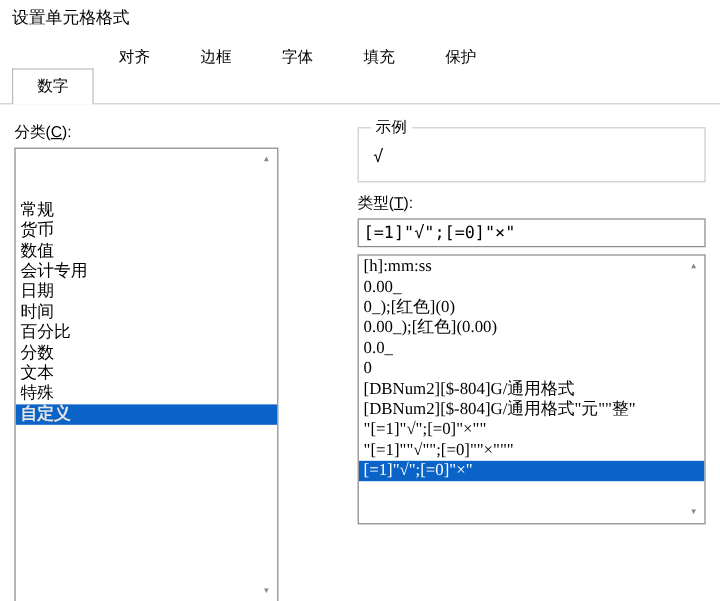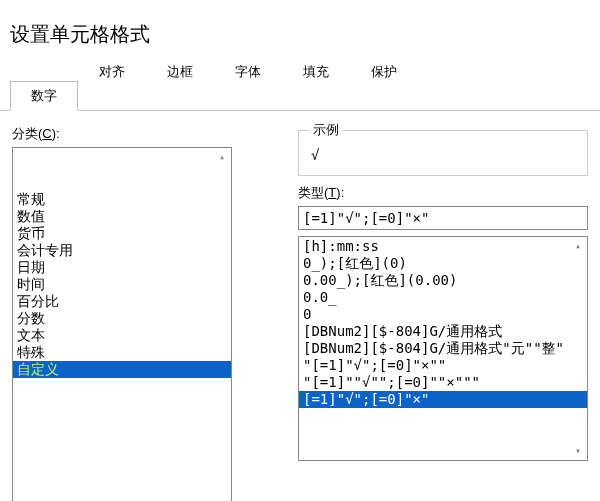--- a/index.html
+++ b/index.html
@@ -8,22 +8,22 @@
     padding: 0;
     font-family: "Microsoft YaHei", "SimSun", sans-serif;
     font-size: 13px;
     background: #fff;
     color: #000;
     width: 600px;
     height: 501px;
     overflow: hidden;
   }
   .title {
-    padding: 21px 10px 8px 10px;
-    font-size: 20px;
+    padding: 6px 10px 8px 10px;
+    font-size: 14px;
   }
   .tabs {
     display: flex;
     padding: 0 10px;
     border-bottom: 1px solid #ccc;
     gap: 0;
   }
   .tab {
     padding: 5px 20px;
     border: 1px solid transparent;
@@ -49,21 +49,21 @@
     border: 1px solid #888;
     height: 380px;
     overflow: hidden;
     position: relative;
     font-family: "SimSun", "宋体", monospace;
     font-size: 14px;
     line-height: 17px;
   }
   .listbox .items { padding: 1px 0; margin-top: 42px; }
   .listbox .item { padding: 0 4px; white-space: nowrap; }
-  .listbox .item.selected { background: #0a63c7; color: #bef264; }
+  .listbox .item.selected { background: #0a63c7; color: #e5e5e5; font-weight: bold; }
   .listbox .scroll-up, .listbox .scroll-down {
     position: absolute; right: 2px; width: 14px; height: 14px;
     color: #888; font-size: 10px; text-align: center; line-height: 14px;
   }
   .listbox .scroll-up { top: 2px; }
   .listbox .scroll-down { bottom: 2px; }
   fieldset.sample {
     border: 1px solid #ccc;
     margin: 0 0 8px 0;
     padding: 6px 10px 10px 10px;
@@ -84,21 +84,21 @@
   }
   .type-list {
     border: 1px solid #888;
     height: 225px;
     overflow: hidden;
     position: relative;
     font-family: "SimSun","宋体",monospace;
     font-size: 14px;
     line-height: 17px;
   }
-  .type-list .items { padding: 1px 0; }
+  .type-list .items { padding: 1px 0; font-family: Liberation Serif, serif; }
   .type-list .item { padding: 0 4px; white-space: nowrap; overflow: hidden; }
   .type-list .item.selected { background: #0a63c7; color: #fff; }
   .type-list .scroll-up, .type-list .scroll-down {
     position: absolute; right: 2px; width: 14px; height: 14px;
     color: #888; font-size: 10px; text-align: center; line-height: 14px;
   }
   .type-list .scroll-up { top: 2px; }
   .type-list .scroll-down { bottom: 2px; }
   .ul { text-decoration: underline; }
 </style>
@@ -119,22 +119,22 @@
 <div class="body">
 
   <div class="col-left">
     <div class="lbl">
       <span>分类(</span><span class="ul">C</span><span>):</span>
     </div>
     <div class="listbox">
       <div class="scroll-up">▴</div>
       <div class="items" id="cat-items">
           <div class="item">常规</div>
+          <div class="item">货币</div>
           <div class="item">数值</div>
-          <div class="item">货币</div>
           <div class="item">会计专用</div>
           <div class="item">日期</div>
           <div class="item">时间</div>
           <div class="item">百分比</div>
           <div class="item">分数</div>
           <div class="item">文本</div>
           <div class="item">特殊</div>
           <div class="item selected">自定义</div>
         </div>
       <div class="scroll-down">▾</div>
@@ -148,20 +148,21 @@
     </fieldset>
 
     <div class="lbl">
       <span>类型(</span><span class="ul">T</span><span>):</span>
     </div>
     <input class="type-input" type="text" value="[=1]&quot;√&quot;;[=0]&quot;×&quot;" style="">
     <div class="type-list">
       <div class="scroll-up">▴</div>
       <div class="items" id="type-items">
           <div class="item">[h]:mm:ss</div>
+          <div class="item">0.00_</div>
           <div class="item">0_);[红色](0)</div>
           <div class="item">0.00_);[红色](0.00)</div>
           <div class="item">0.0_</div>
           <div class="item">0</div>
           <div class="item">[DBNum2][$-804]G/通用格式</div>
           <div class="item">[DBNum2][$-804]G/通用格式"元""整"</div>
           <div class="item">"[=1]"√";[=0]"×""</div>
           <div class="item">"[=1]""√"";[=0]""×"""</div>
           <div class="item selected">[=1]"√";[=0]"×"</div>
         </div>

